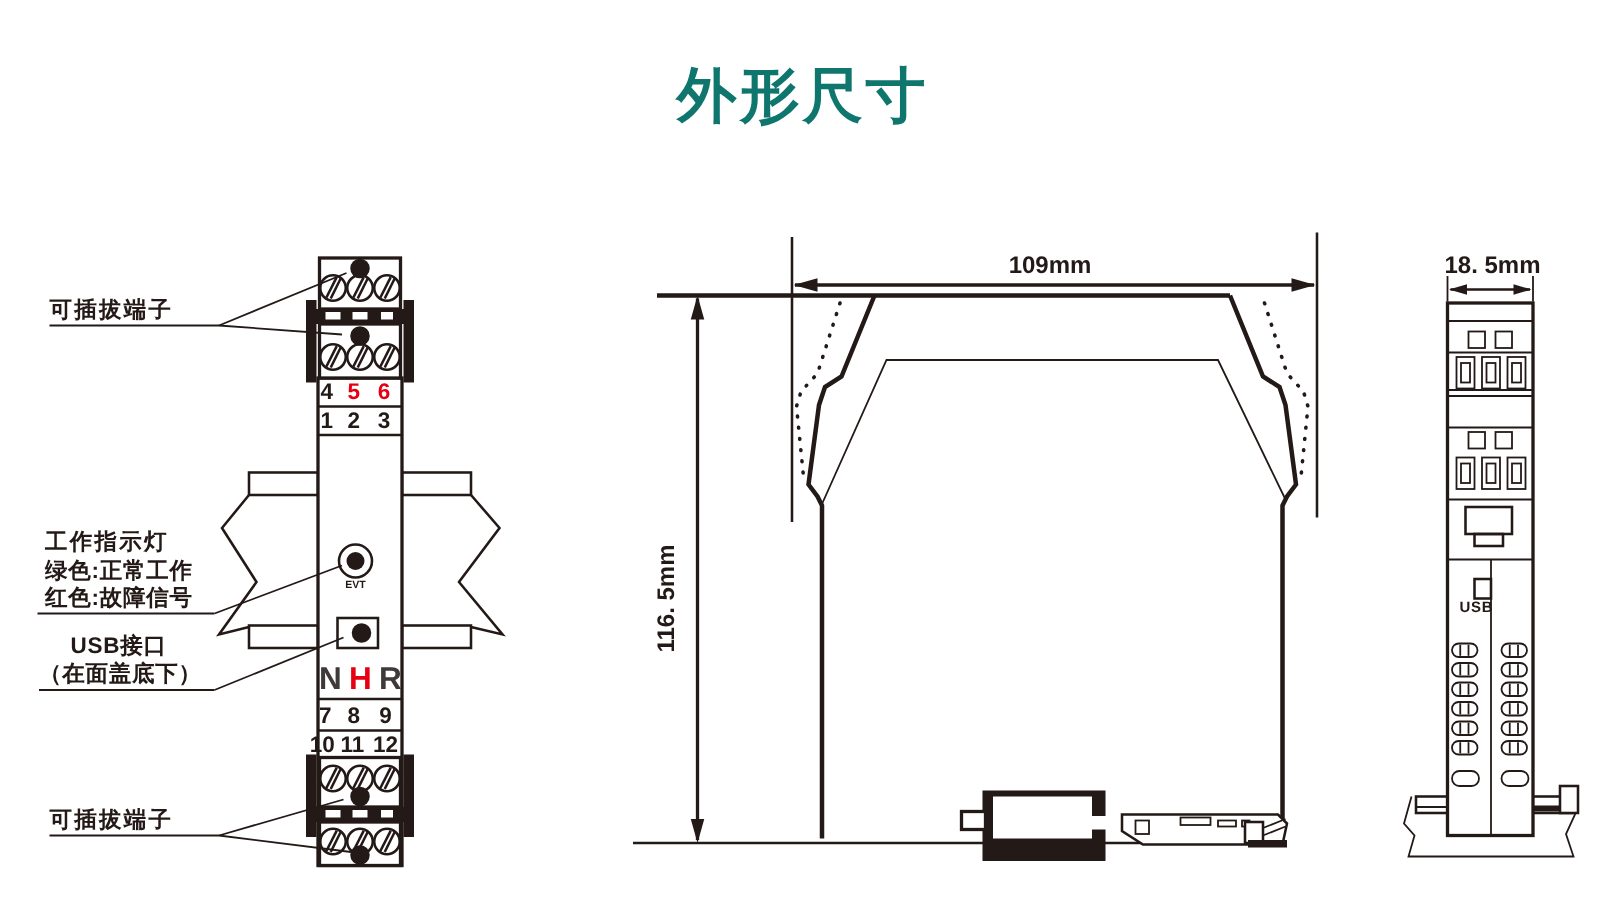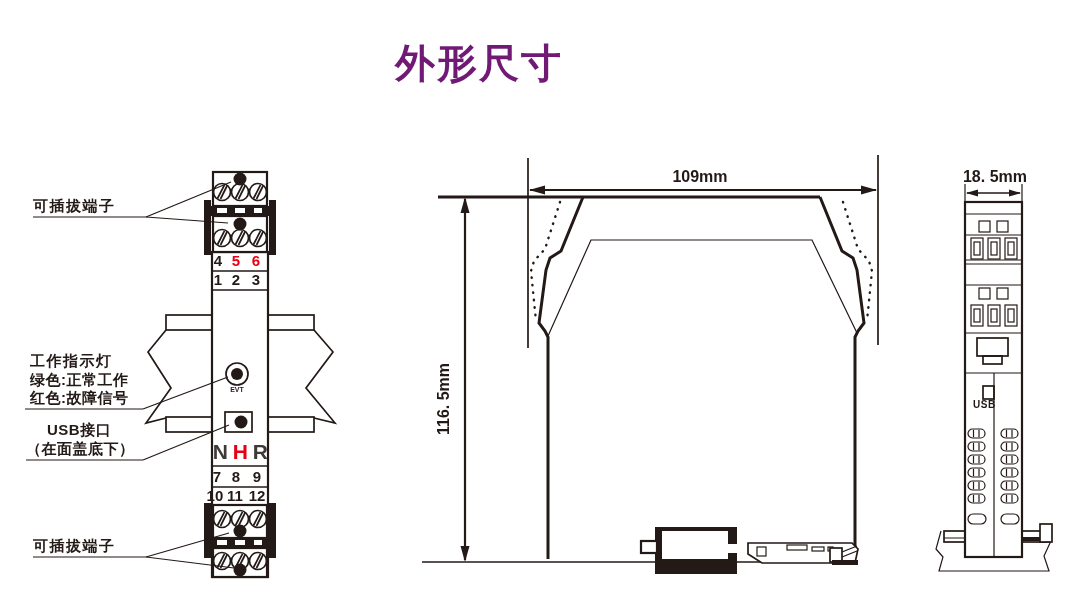--- a/index.html
+++ b/index.html
@@ -1,19 +1,19 @@
 <!DOCTYPE html>
 <html><head>
 <meta charset="utf-8">
 <style>
   html,body{margin:0;padding:0;background:#ffffff;}
   #stage{position:relative;width:1080px;height:613px;background:#ffffff;overflow:hidden;
          font-family:"Liberation Sans","DejaVu Sans",sans-serif;}
-  #title{position:absolute;left:395px;top:36px;width:280px;
-         font-size:40px;font-weight:bold;color:#701a75;letter-spacing:2px;}
+  #title{position:absolute;left:395px;top:36px;width:280px;text-align:center;
+         font-size:40px;font-weight:bold;color:#0f766e;letter-spacing:2px;}
   svg{position:absolute;left:0;top:0;}
   svg text{stroke:none;fill:#231916;font-family:"Liberation Sans","DejaVu Sans",sans-serif;}
   .ink{stroke:#231916;fill:none;}
   .fillink{fill:#231916;stroke:none;}
   .white{fill:#ffffff;}
   .w1{stroke-width:1.2;}
   .w15{stroke-width:1.7;}
   .w2{stroke-width:2.2;}
   .w3{stroke-width:3;}
   .dotted{stroke:#231916;fill:none;stroke-width:2.4;stroke-linecap:round;stroke-dasharray:0.5 7;}

